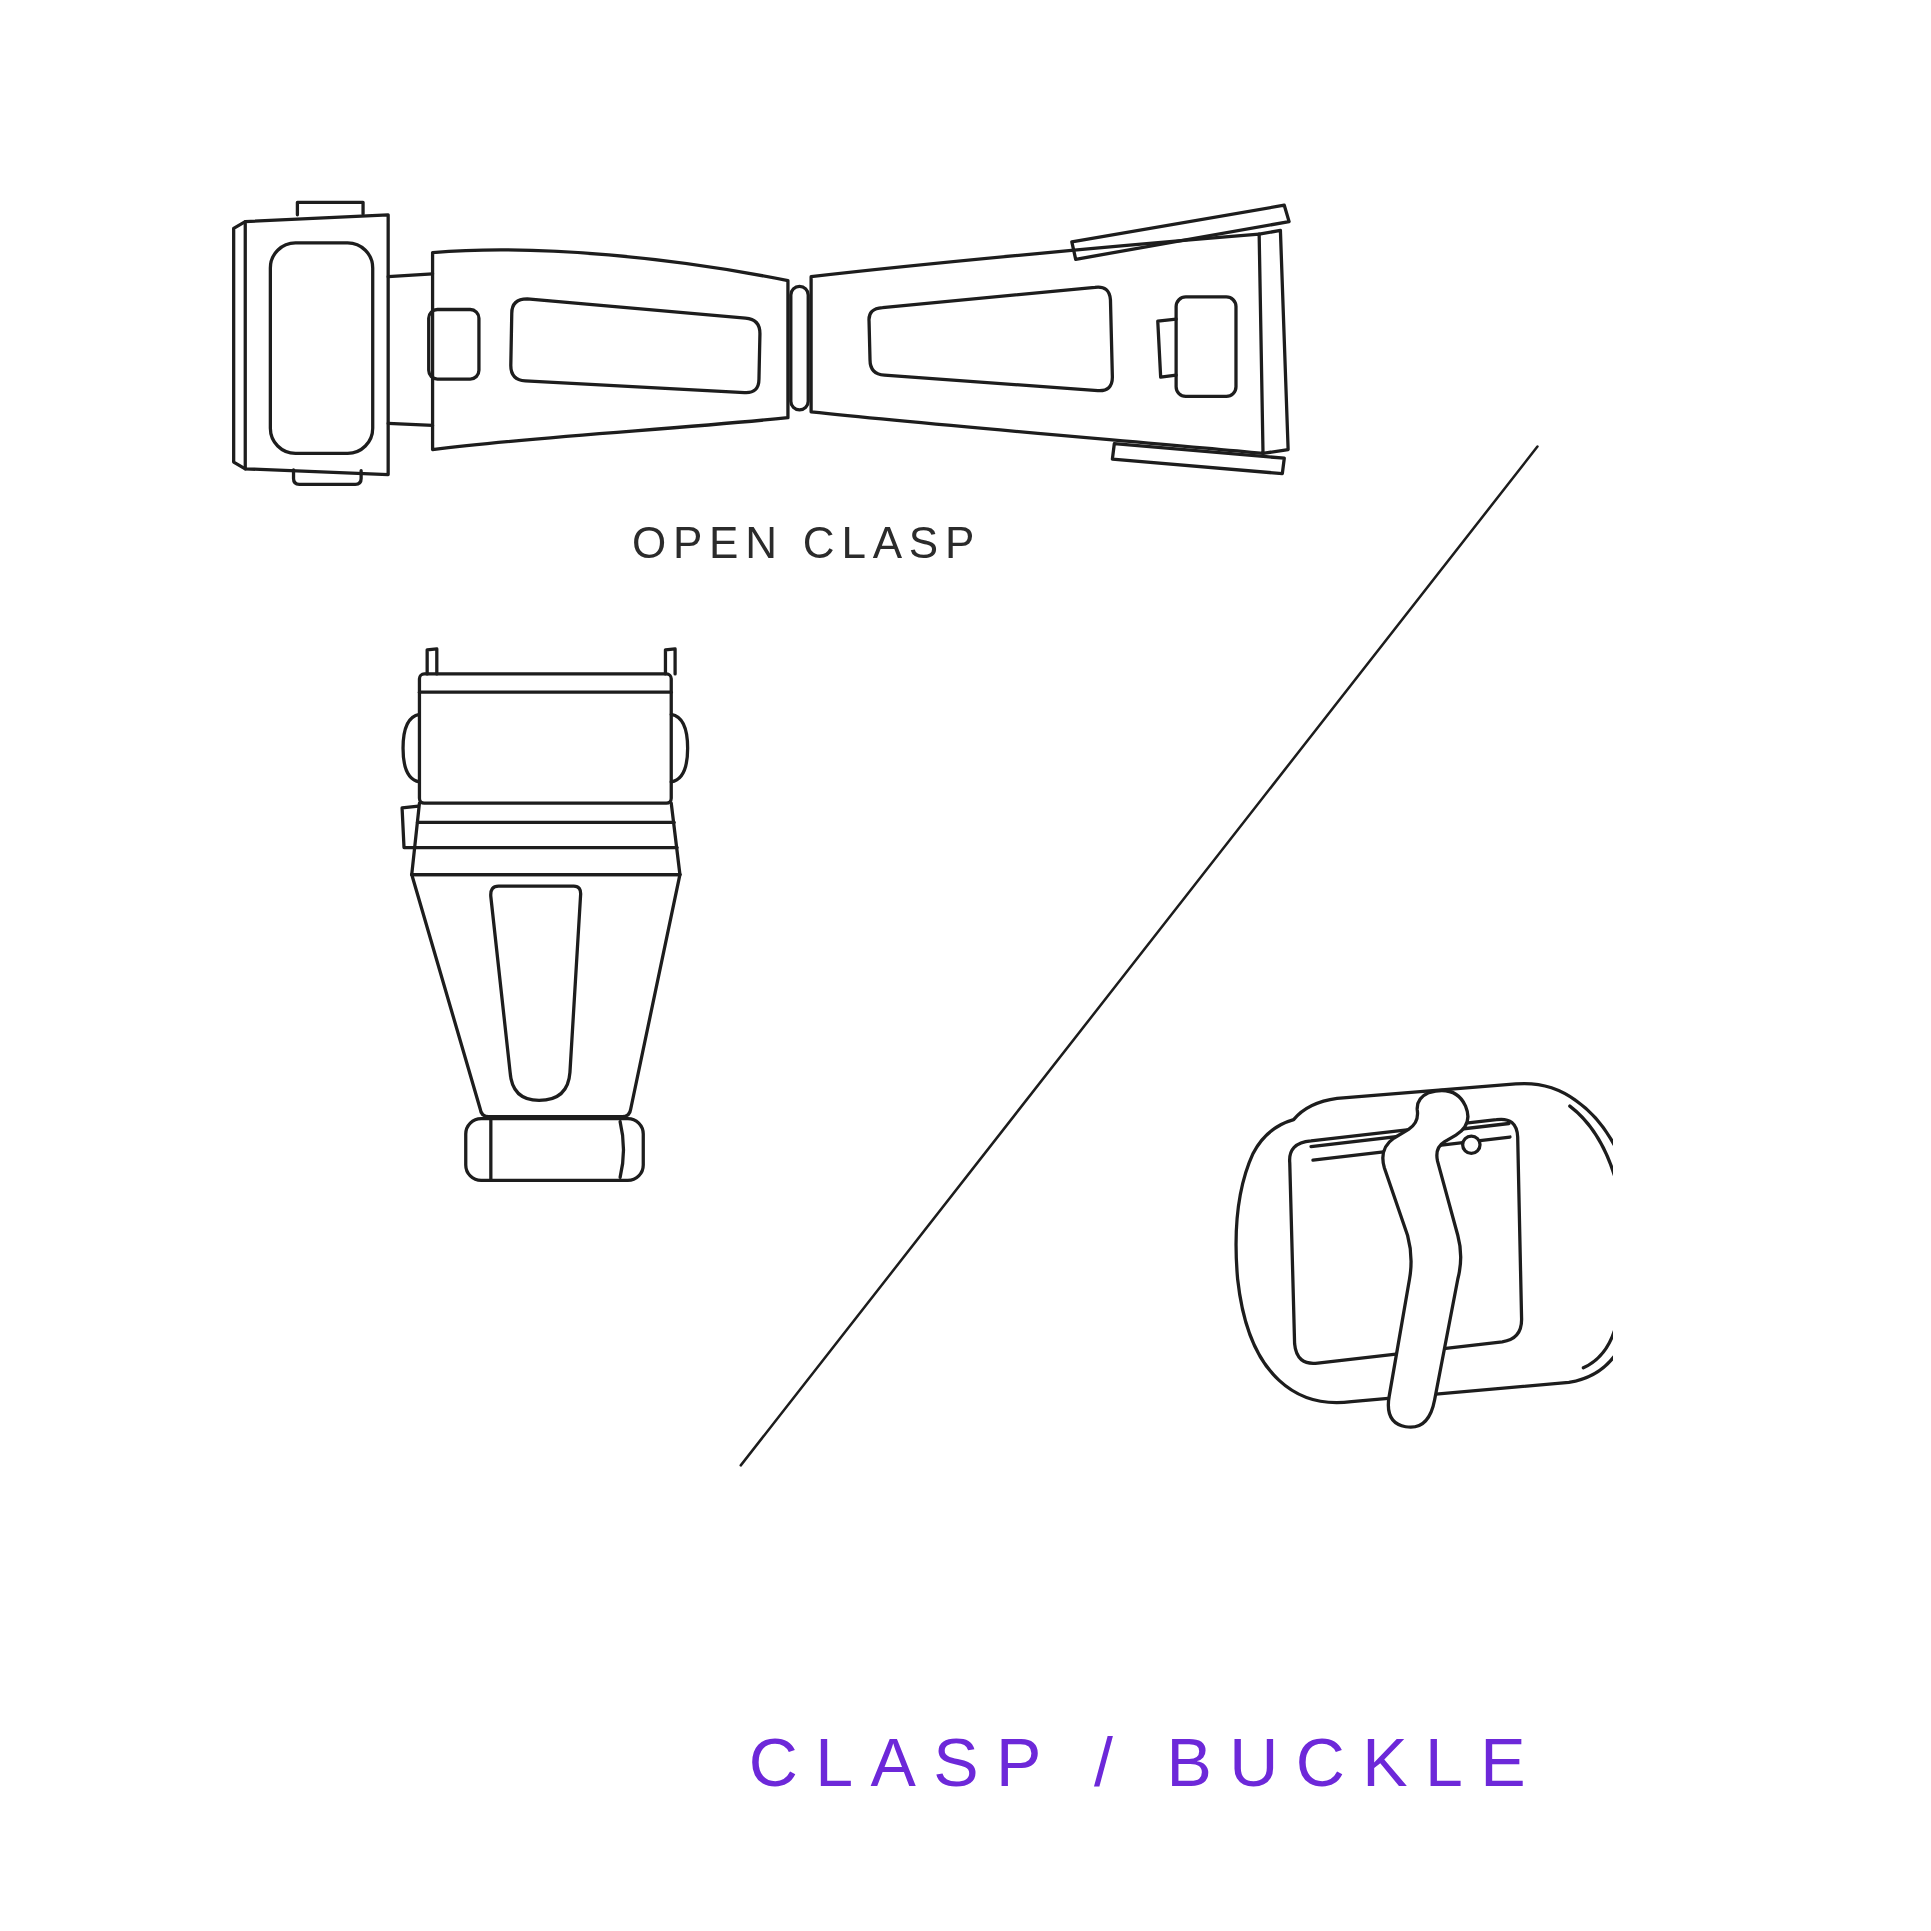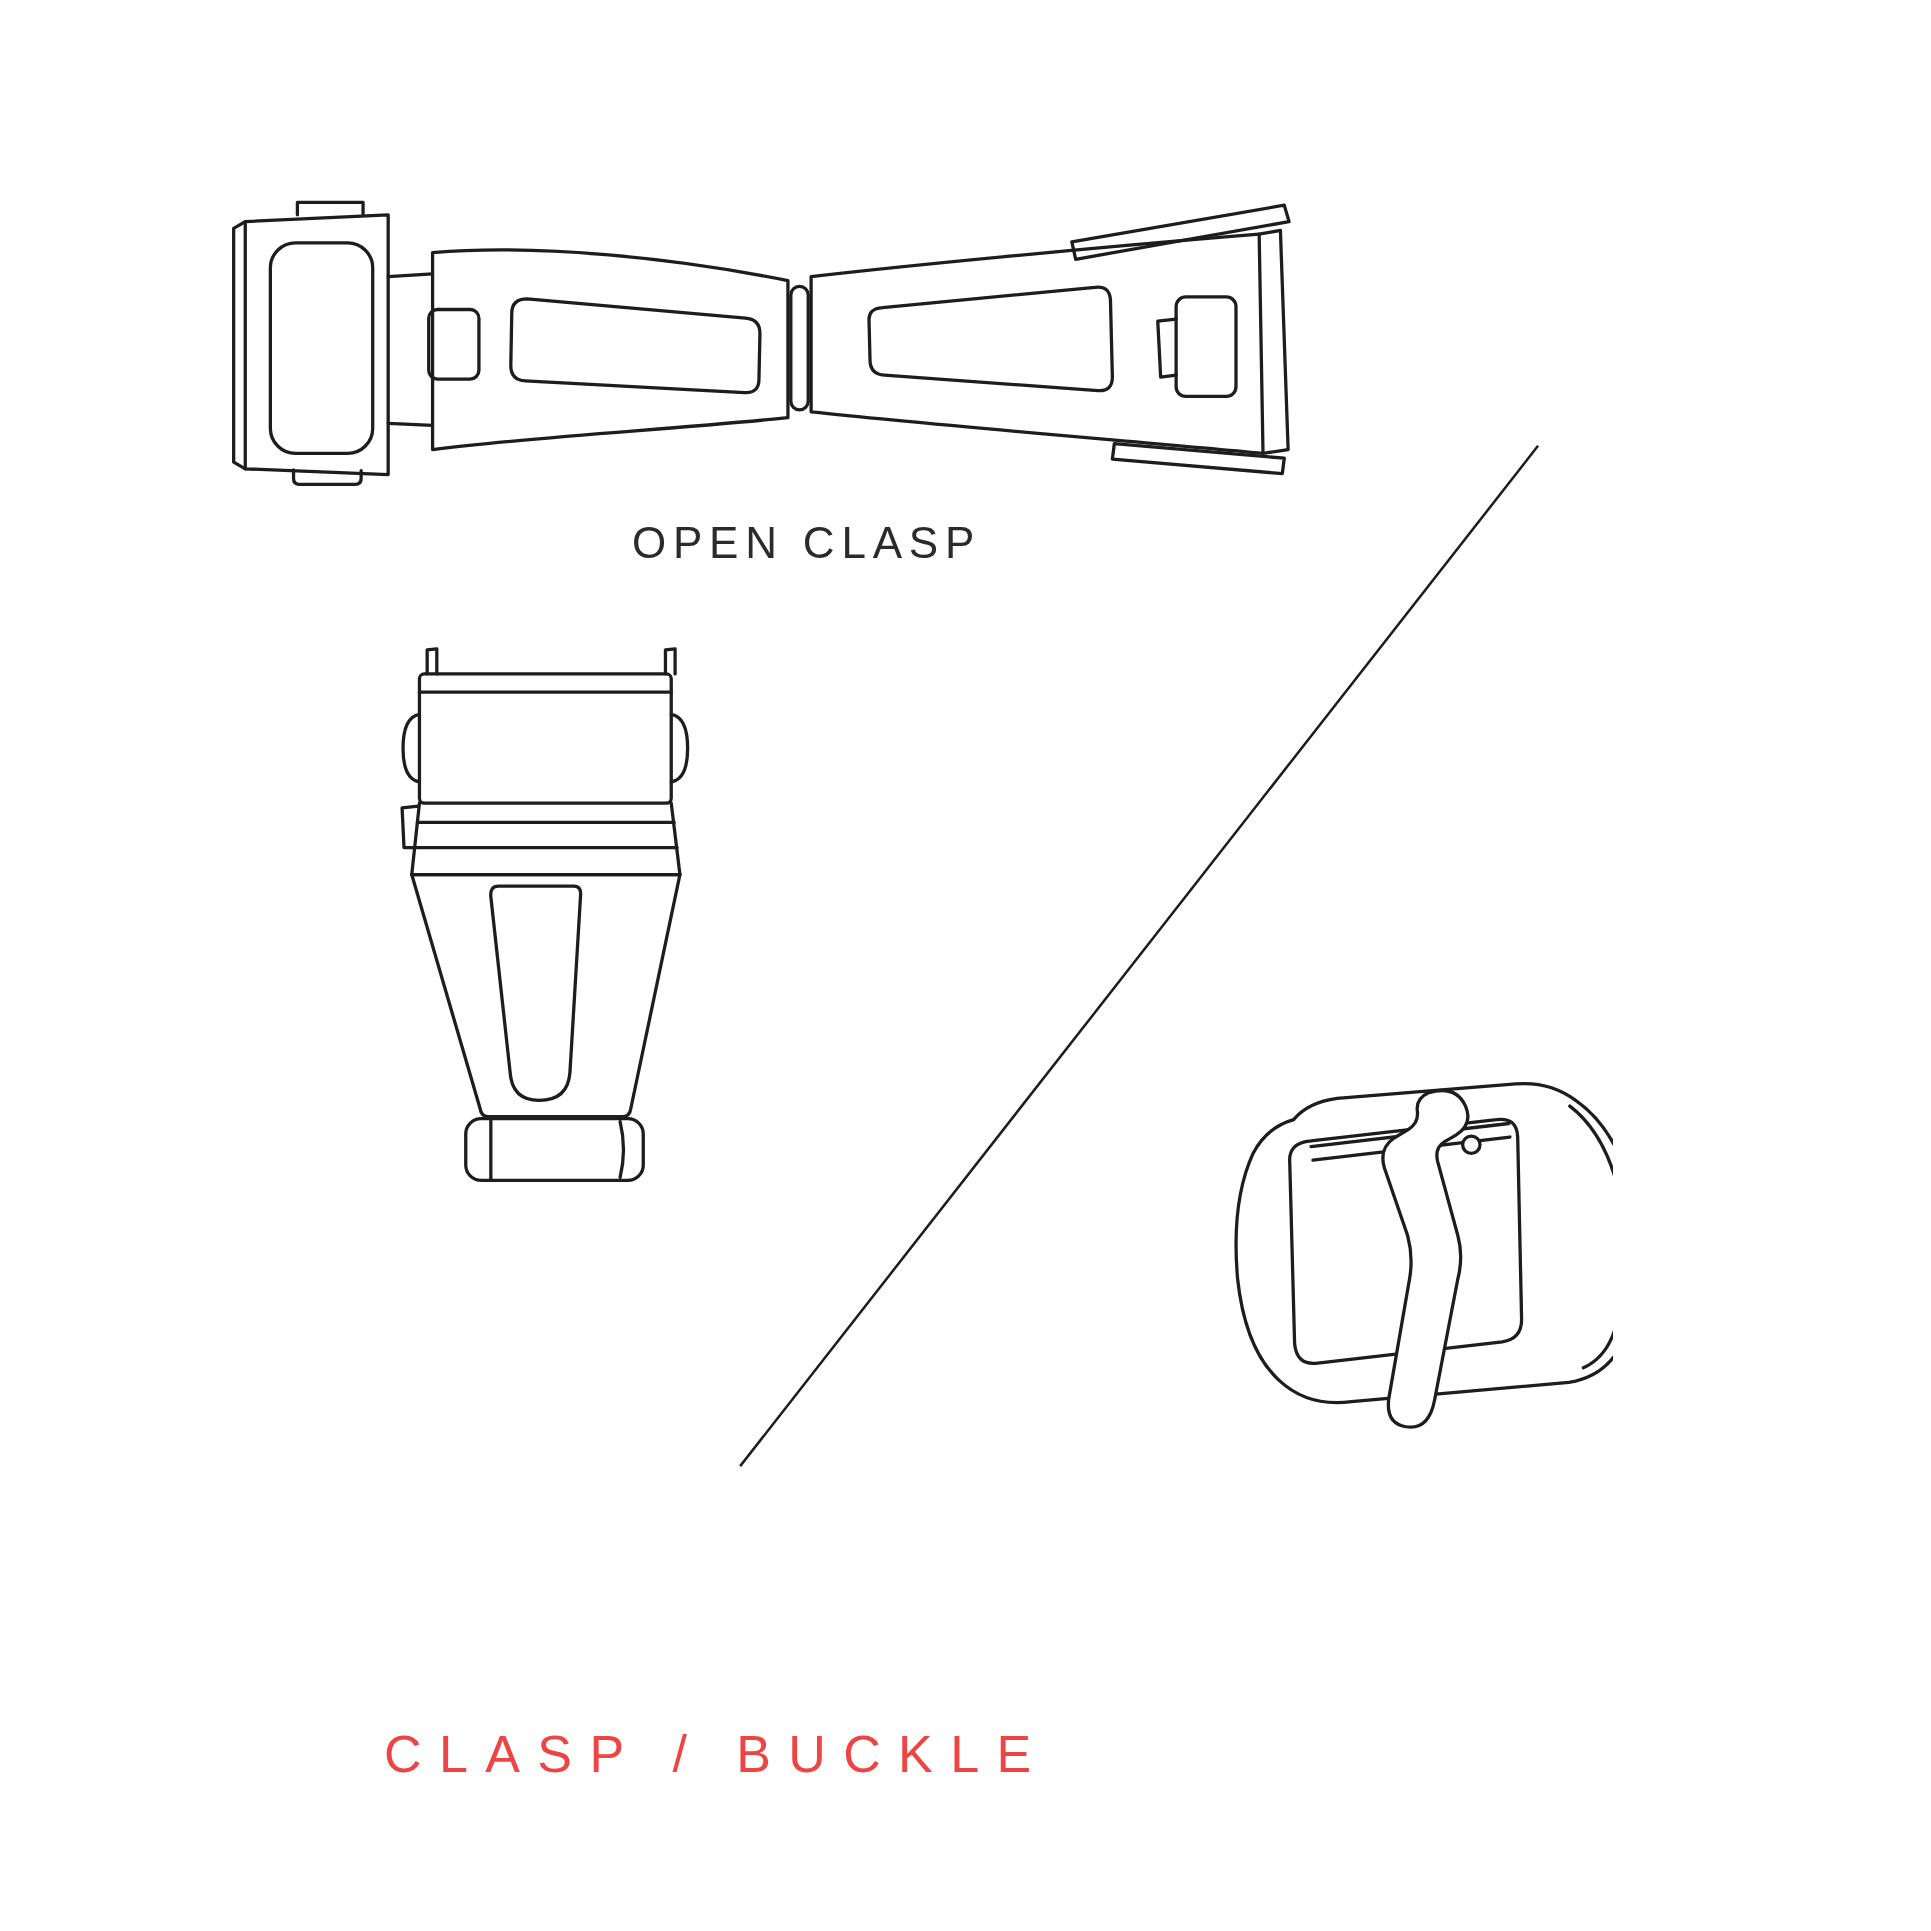--- a/index.html
+++ b/index.html
@@ -21,23 +21,23 @@
     position: absolute;
     text-align: center;
     color: #2b2b2b;
     font-size: 44px;
     letter-spacing: 6.8px;
     line-height: 1;
     white-space: nowrap;
   }
   .title {
     position: absolute;
-    text-align: left;
-    color: #ef4444;
-    font-size: 52px;
+    text-align: right;
+    color: #6d28d9;
+    font-size: 68px;
     letter-spacing: 17.4px;
     line-height: 1;
     white-space: nowrap;
   }
 </style>
 </head>
 <body>
 
 <div class="canvas">
 

